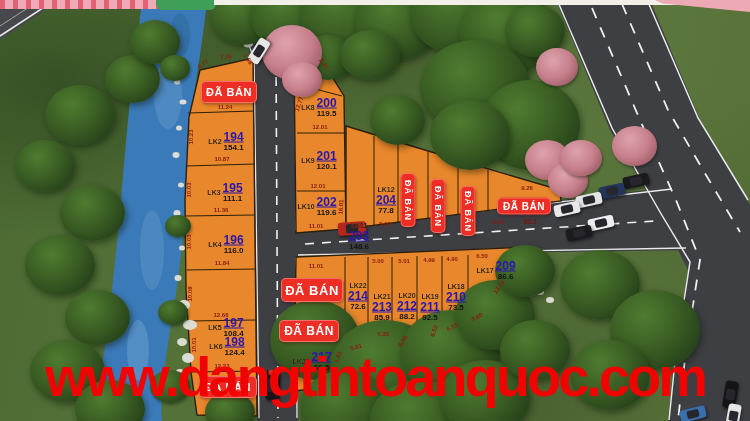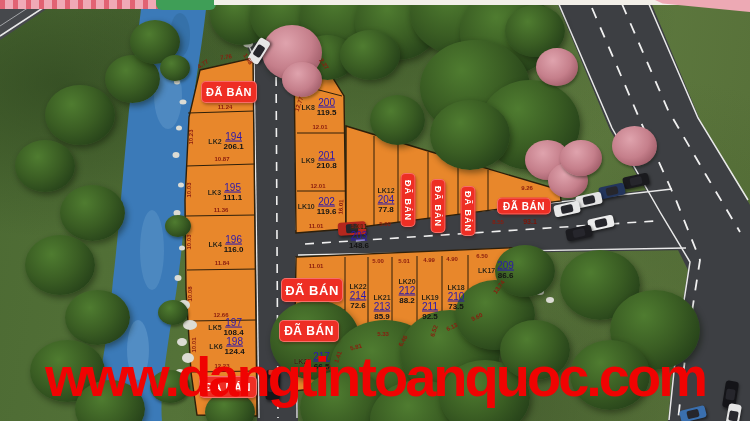--- a/index.html
+++ b/index.html
@@ -20,21 +20,21 @@
   .tree.p{background:radial-gradient(circle at 40% 33%, #dfa3ad 0%, #c57f8b 50%, #9d5a66 82%);}
   .tree.b{box-shadow:1px 2px 3px rgba(10,20,5,.4);}
   .car{position:absolute;border-radius:3px;z-index:6;box-shadow:1px 2px 3px rgba(0,0,0,.5);}
   .car .win{position:absolute;left:28%;top:16%;width:44%;height:68%;background:#26262c;border-radius:2px;}
   .car.vert .win{left:16%;top:28%;width:68%;height:44%;}
   .car .tail{position:absolute;left:12%;top:0;width:76%;height:16%;background:#d43020;border-radius:1px;}
   .plabel{position:absolute;display:flex;align-items:center;gap:2px;transform:translate(-50%,-50%);z-index:7;white-space:nowrap;line-height:1;}
   .plabel.stacked{flex-direction:column;gap:1px;}
   .plabel .lk{font-size:7px;font-weight:bold;color:#33230b;text-shadow:0 0 1px rgba(255,255,255,.25);}
   .pstack{display:flex;flex-direction:column;align-items:center;line-height:1.05;}
-  .plabel .num{font-size:10px;font-weight:normal;color:#2a18ae;text-decoration:underline;}
+  .plabel .num{font-size:12px;font-weight:bold;color:#2a18ae;text-decoration:underline;}
   .plabel .area{font-size:8px;font-weight:bold;color:#141414;}
   .sold{position:absolute;transform:translate(-50%,-50%);background:#ee2e24;color:#ffffff;
     font-weight:bold;border-radius:5px;display:flex;align-items:center;justify-content:center;
     z-index:7;box-shadow:inset 0 0 0 1px rgba(255,190,190,.45), 1px 2px 3px rgba(60,10,5,.35);
     letter-spacing:.5px;white-space:nowrap;}
   .sold.v{writing-mode:vertical-rl;letter-spacing:1px;}
   .dim{position:absolute;font-size:6px;font-weight:bold;color:#8a1c0e;z-index:7;
     transform:translate(-50%,-50%);white-space:nowrap;}
   #watermark{position:absolute;left:-8px;top:349px;width:766px;z-index:8;
     font-size:56px;font-weight:800;letter-spacing:-3px;color:#f00302;
@@ -211,21 +211,21 @@
   <div class="sold v" style="left:438px;top:206px;width:15px;height:54px;font-size:9px;">ĐÃ BÁN</div>
   <div class="sold v" style="left:468px;top:211px;width:15px;height:50px;font-size:9px;">ĐÃ BÁN</div>
   <div class="sold" style="left:524px;top:206px;width:54px;height:17px;font-size:10px;">ĐÃ BÁN</div>
   <div class="sold" style="left:312px;top:290px;width:62px;height:24px;font-size:13px;">ĐÃ BÁN</div>
   <div class="sold" style="left:309px;top:331px;width:60px;height:22px;font-size:12px;">ĐÃ BÁN</div>
 
   <div class="plabel" style="left:226px;top:141px;">
     <span class="lk">LK2</span>
     <span class="pstack">
         <span class="num">194</span>
-        <span class="area">206.1</span>
+        <span class="area">154.1</span>
       </span>
   </div>
   <div class="plabel" style="left:225px;top:192px;">
     <span class="lk">LK3</span>
     <span class="pstack">
         <span class="num">195</span>
         <span class="area">111.1</span>
       </span>
   </div>
   <div class="plabel" style="left:226px;top:244px;">
@@ -253,21 +253,21 @@
     <span class="lk">LK8</span>
     <span class="pstack">
         <span class="num">200</span>
         <span class="area">119.5</span>
       </span>
   </div>
   <div class="plabel" style="left:319px;top:160px;">
     <span class="lk">LK9</span>
     <span class="pstack">
         <span class="num">201</span>
-        <span class="area">210.8</span>
+        <span class="area">120.1</span>
       </span>
   </div>
   <div class="plabel" style="left:317px;top:206px;">
     <span class="lk">LK10</span>
     <span class="pstack">
         <span class="num">202</span>
         <span class="area">119.6</span>
       </span>
   </div>
   <div class="plabel stacked" style="left:359px;top:200px;margin-top:36px;">
@@ -290,21 +290,21 @@
   <div class="plabel stacked" style="left:456px;top:297px;">
     <span class="lk">LK18</span>
       <span class="num">210</span>
       <span class="area">73.5</span>
   </div>
   <div class="plabel stacked" style="left:430px;top:307px;">
     <span class="lk">LK19</span>
       <span class="num">211</span>
       <span class="area">92.5</span>
   </div>
-  <div class="plabel stacked" style="left:407px;top:291px;">
+  <div class="plabel stacked" style="left:407px;top:306px;">
     <span class="lk">LK20</span>
       <span class="num">212</span>
       <span class="area">88.2</span>
   </div>
   <div class="plabel stacked" style="left:382px;top:307px;">
     <span class="lk">LK21</span>
       <span class="num">213</span>
       <span class="area">85.9</span>
   </div>
   <div class="plabel stacked" style="left:358px;top:296px;">

